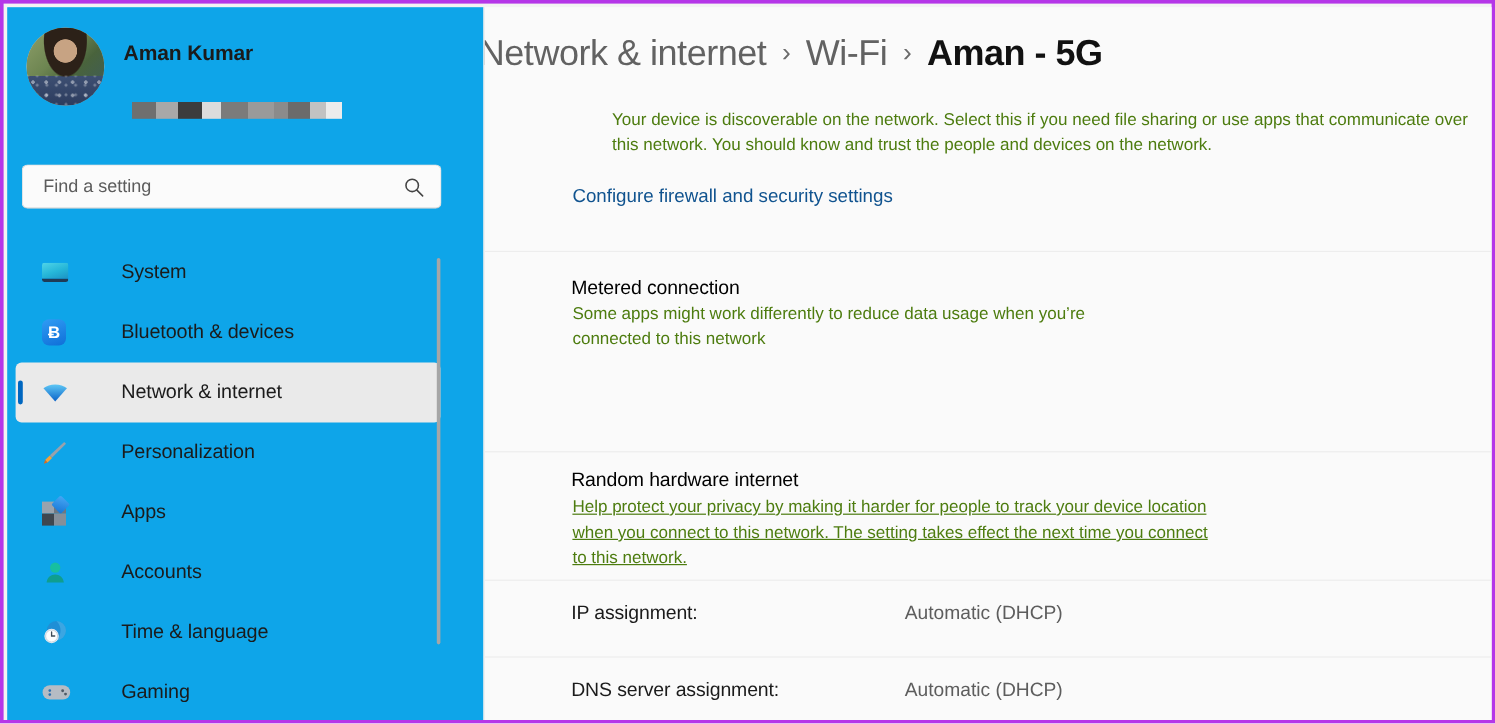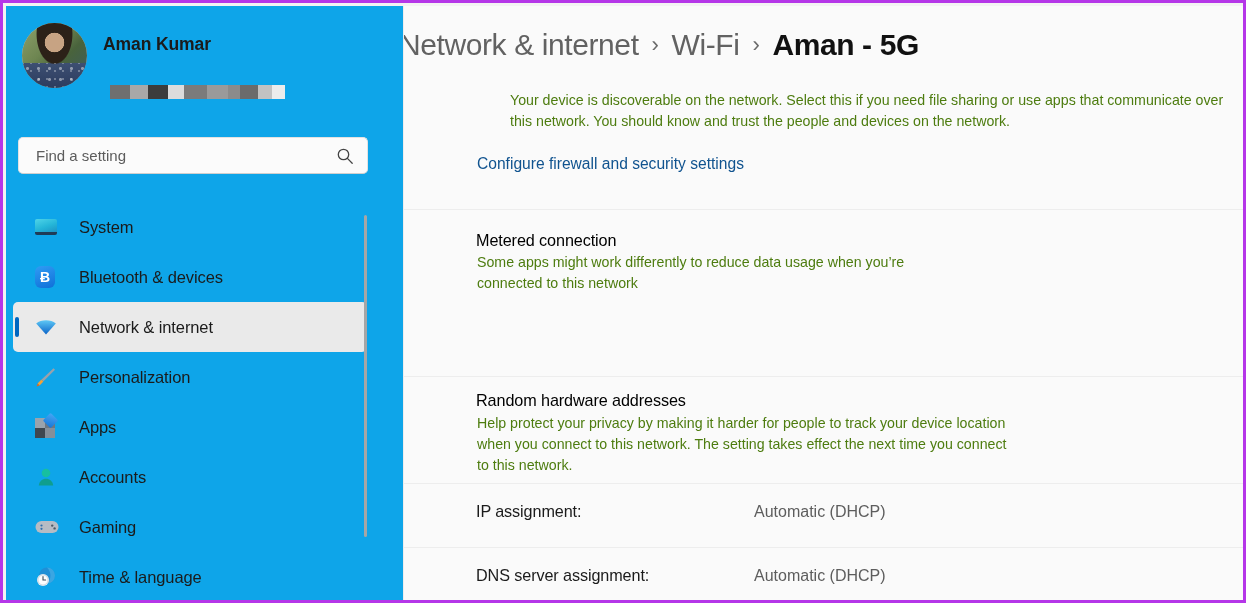--- a/index.html
+++ b/index.html
@@ -130,20 +130,21 @@
     width: 397px;
   }
   .nav-item {
     position: relative;
     height: 50px;
     margin: 0 36px 0 7px;
     border-radius: 5px;
     display: flex;
     align-items: center;
     cursor: default;
+    gap: 22px;
   }
   .nav-item.selected { background: #eaeaea; }
   .nav-item .accent {
     position: absolute;
     left: 2px;
     top: 15px;
     width: 3.5px;
     height: 20px;
     border-radius: 2px;
     background: #0067c0;
@@ -270,21 +271,21 @@
     top: 149px;
   }
   #div-1 { top: 203px; }
   
   #metered-title { position: absolute; left: 72px; top: 225px; }
   #metered-desc  { position: absolute; left: 73px; top: 246px; width: 480px; }
   #data-limit-link { position: absolute; left: 73px; top: 311px; }
   #div-2 { top: 370px; }
   
   #rha-title { position: absolute; left: 72px; top: 385px; }
-  #rha-desc  { position: absolute; left: 73px; top: 407px; width: 535px; }
+  #rha-desc  { position: absolute; left: 73px; top: 407px; width: 535px; text-decoration: underline; }
   #div-3 { top: 477px; }
   .assign-label {
     position: absolute;
     left: 72px;
     font-size: 16.2px;
     color: #1b1b1b;
     letter-spacing: -0.1px;
   }
   .assign-value {
     position: absolute;
@@ -389,45 +390,45 @@
             <circle cx="11" cy="7" r="4.3" fill="#17bfa0"></circle>
             <path d="M3.8 19.5 C4.3 15.2 7.4 12.8 11 12.8 C14.6 12.8 17.7 15.2 18.2 19.5 Z" fill="#0f9e8e"></path>
           </svg>
         </div>
         <div class="nav-label">Accounts</div>
       </div>
 
       <div class="nav-item">
 
         <div class="nav-icon">
+          <svg class="ico-time" viewBox="0 0 22 22">
+            <circle cx="12" cy="9.5" r="8" fill="#1f8fd6"></circle>
+            <path d="M12 1.5 a8 8 0 0 1 0 16 a11 11 0 0 0 0 -16" fill="#52b9ec" opacity=".55"></path>
+            <circle cx="8" cy="14" r="6" fill="#e9eef3"></circle>
+            <circle cx="8" cy="14" r="5" fill="#fbfdfe" stroke="#b9c6d1" stroke-width=".6"></circle>
+            <path d="M8 10.6 V14 H10.6" stroke="#3c4a57" stroke-width="1.1" fill="none" stroke-linecap="round"></path>
+          </svg>
+        </div>
+        <div class="nav-label">Time &amp; language</div>
+      </div>
+
+      <div class="nav-item">
+
+        <div class="nav-icon">
           <svg class="ico-gaming" viewBox="0 0 24 16">
             <rect x="0.5" y="2" width="23" height="12" rx="6" fill="#b6bcc4"></rect>
             <circle cx="6.5" cy="6.5" r="1.1" fill="#2f6fae"></circle>
             <circle cx="6.5" cy="9.8" r="1.1" fill="#2f6fae"></circle>
             <circle cx="17.2" cy="6.6" r="1.2" fill="#4e5a66"></circle>
             <circle cx="19.6" cy="9.4" r="1.2" fill="#4e5a66"></circle>
           </svg>
         </div>
         <div class="nav-label">Gaming</div>
       </div>
 
-      <div class="nav-item">
-
-        <div class="nav-icon">
-          <svg class="ico-time" viewBox="0 0 22 22">
-            <circle cx="12" cy="9.5" r="8" fill="#1f8fd6"></circle>
-            <path d="M12 1.5 a8 8 0 0 1 0 16 a11 11 0 0 0 0 -16" fill="#52b9ec" opacity=".55"></path>
-            <circle cx="8" cy="14" r="6" fill="#e9eef3"></circle>
-            <circle cx="8" cy="14" r="5" fill="#fbfdfe" stroke="#b9c6d1" stroke-width=".6"></circle>
-            <path d="M8 10.6 V14 H10.6" stroke="#3c4a57" stroke-width="1.1" fill="none" stroke-linecap="round"></path>
-          </svg>
-        </div>
-        <div class="nav-label">Time &amp; language</div>
-      </div>
-
     </div>
 
     <div id="sidebar-scrollbar"></div>
   </div>
 
   <div id="content">
 
     <div id="breadcrumb">
       <span class="crumb">Network &amp; internet</span>
       <span class="sep">›</span>
@@ -440,21 +441,21 @@
 
     <div id="firewall-link" class="link">Configure firewall and security settings</div>
 
     <div id="div-1" class="divider"></div>
 
     <div id="metered-title" class="row-title">Metered connection</div>
     <div id="metered-desc" class="body-text">Some apps might work differently to reduce data usage when you’re connected to this network</div>
 
     <div id="div-2" class="divider"></div>
 
-    <div id="rha-title" class="row-title">Random hardware addresses</div>
+    <div id="rha-title" class="row-title">Random hardware internet</div>
     <div id="rha-desc" class="body-text">Help protect your privacy by making it harder for people to track your device location when you connect to this network. The setting takes effect the next time you connect to this network.</div>
 
     <div id="div-3" class="divider"></div>
 
     <div id="ip-label" class="assign-label">IP assignment:</div>
     <div id="ip-value" class="assign-value">Automatic (DHCP)</div>
 
     <div id="div-4" class="divider"></div>
 
     <div id="dns-label" class="assign-label">DNS server assignment:</div>

